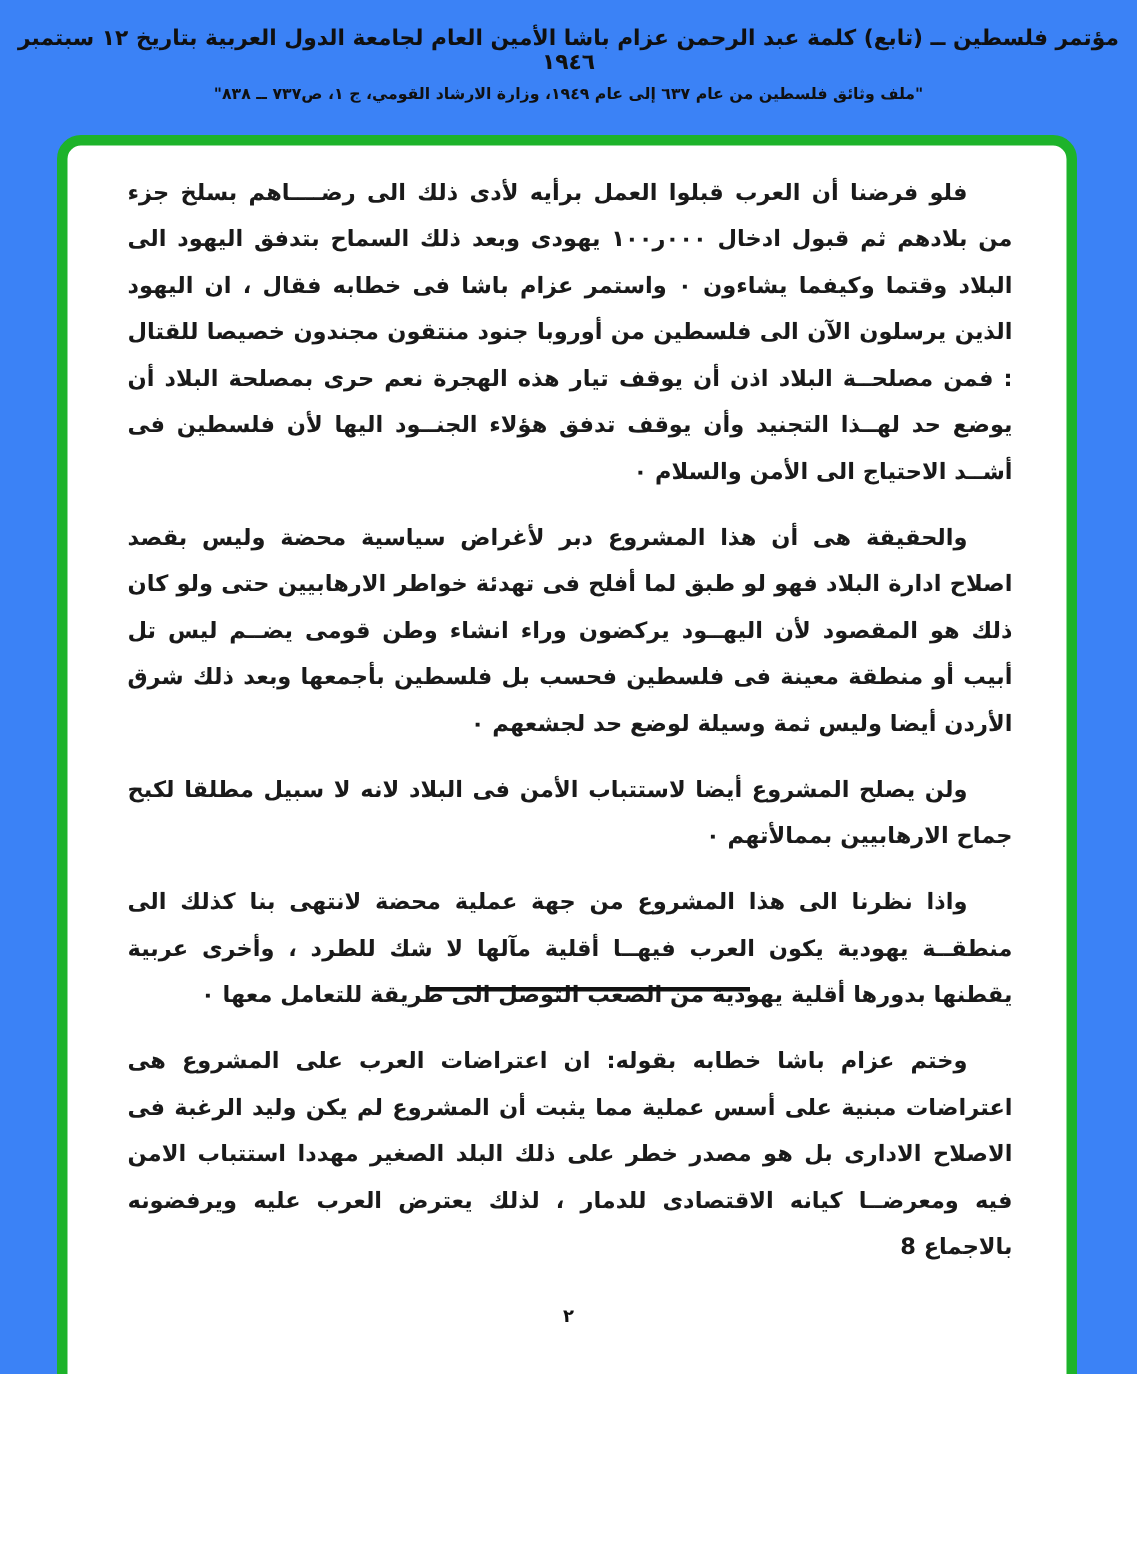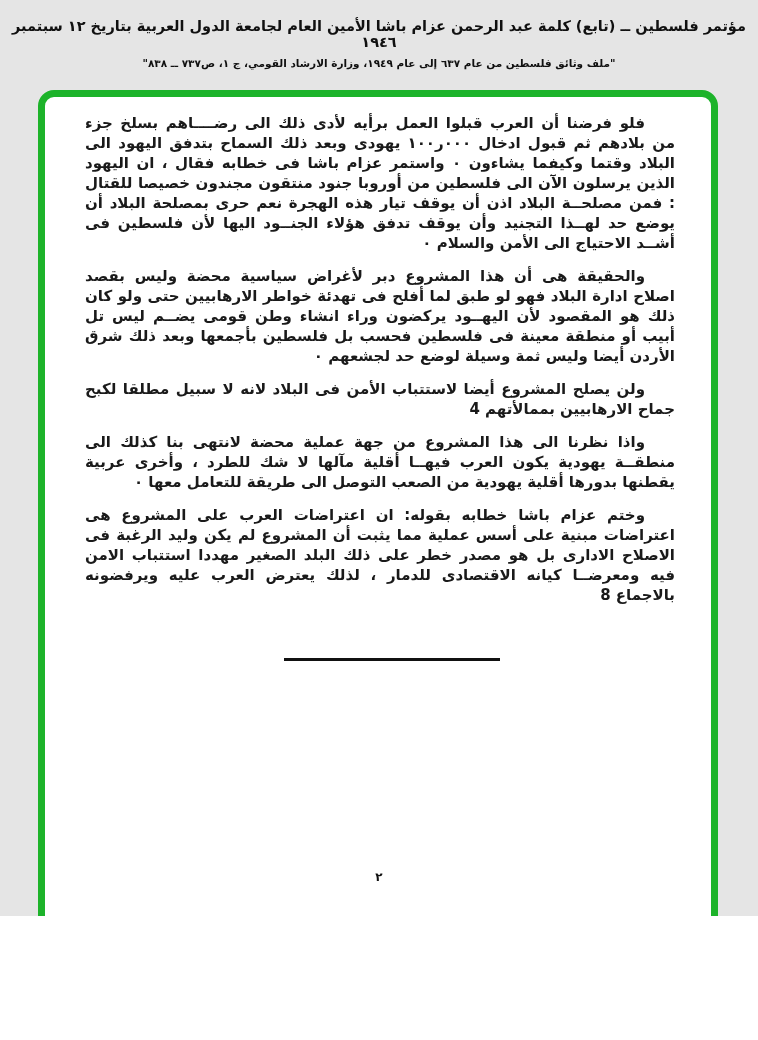--- a/index.html
+++ b/index.html
@@ -1,21 +1,21 @@
 <!DOCTYPE html>
 <html lang="ar"><head>
 <meta charset="utf-8">
 <style>
   * { margin: 0; padding: 0; box-sizing: border-box; }
   html, body { background: #ffffff; }
   .page {
     position: relative;
     width: 758px;
     height: 916px;
-    background: #e5e5e5;
+    background: #3b82f6;
     font-family: "DejaVu Sans", sans-serif;
     color: #141414;
     overflow: hidden;
   }
   .header {
     position: absolute;
     top: 18px;
     left: 0;
     right: 0;
     text-align: center;
@@ -45,21 +45,21 @@
   }
   .body-text {
     position: absolute;
     top: 16px;
     right: 36px;
     width: 590px;
     direction: rtl;
     text-align: justify;
     font-size: 15px;
     font-weight: bold;
-    line-height: 20px;
+    line-height: 31px;
     color: #1a1a1a;
   }
   .para {
     margin-bottom: 13px;
     text-indent: 30px;
   }
   .divider {
     position: absolute;
     top: 561px;
     left: 239px;
@@ -85,21 +85,21 @@
 
   <div class="header">
     <div class="title">مؤتمر فلسطين ــ (تابع) كلمة عبد الرحمن عزام باشا الأمين العام لجامعة الدول العربية بتاريخ ١٢ سبتمبر ١٩٤٦</div>
     <div class="source">"ملف وثائق فلسطين من عام ٦٣٧ إلى عام ١٩٤٩، وزارة الارشاد القومي، ج ١، ص٧٣٧ ــ ٨٣٨"</div>
   </div>
 
   <div class="frame" style="border-color: rgb(29, 179, 42);">
     <div class="body-text" style="color: rgb(26, 26, 26);">
         <p class="para">فلو فرضنا أن العرب قبلوا العمل برأيه لأدى ذلك الى رضــــاهم بسلخ جزء من بلادهم ثم قبول ادخال ٠٠٠ر١٠٠ يهودى وبعد ذلك السماح بتدفق اليهود الى البلاد وقتما وكيفما يشاءون ٠ واستمر عزام باشا فى خطابه فقال ، ان اليهود الذين يرسلون الآن الى فلسطين من أوروبا جنود منتقون مجندون خصيصا للقتال : فمن مصلحــة البلاد اذن أن يوقف تيار هذه الهجرة نعم حرى بمصلحة البلاد أن يوضع حد لهــذا التجنيد وأن يوقف تدفق هؤلاء الجنــود اليها لأن فلسطين فى أشــد الاحتياج الى الأمن والسلام ٠</p>
         <p class="para">والحقيقة هى أن هذا المشروع دبر لأغراض سياسية محضة وليس بقصد اصلاح ادارة البلاد فهو لو طبق لما أفلح فى تهدئة خواطر الارهابيين حتى ولو كان ذلك هو المقصود لأن اليهــود يركضون وراء انشاء وطن قومى يضــم ليس تل أبيب أو منطقة معينة فى فلسطين فحسب بل فلسطين بأجمعها وبعد ذلك شرق الأردن أيضا وليس ثمة وسيلة لوضع حد لجشعهم ٠</p>
-        <p class="para">ولن يصلح المشروع أيضا لاستتباب الأمن فى البلاد لانه لا سبيل مطلقا لكبح جماح الارهابيين بممالأتهم 4</p>
+        <p class="para">ولن يصلح المشروع أيضا لاستتباب الأمن فى البلاد لانه لا سبيل مطلقا لكبح جماح الارهابيين بممالأتهم ٠</p>
         <p class="para">واذا نظرنا الى هذا المشروع من جهة عملية محضة لانتهى بنا كذلك الى منطقــة يهودية يكون العرب فيهــا أقلية مآلها لا شك للطرد ، وأخرى عربية يقطنها بدورها أقلية يهودية من الصعب التوصل الى طريقة للتعامل معها ٠</p>
         <p class="para">وختم عزام باشا خطابه بقوله: ان اعتراضات العرب على المشروع هى اعتراضات مبنية على أسس عملية مما يثبت أن المشروع لم يكن وليد الرغبة فى الاصلاح الادارى بل هو مصدر خطر على ذلك البلد الصغير مهددا استتباب الامن فيه ومعرضــا كيانه الاقتصادى للدمار ، لذلك يعترض العرب عليه ويرفضونه بالاجماع 8</p>
       </div>
     <div class="divider"></div>
   </div>
 
   <div class="page-number">٢</div>
 
 </div>
 

